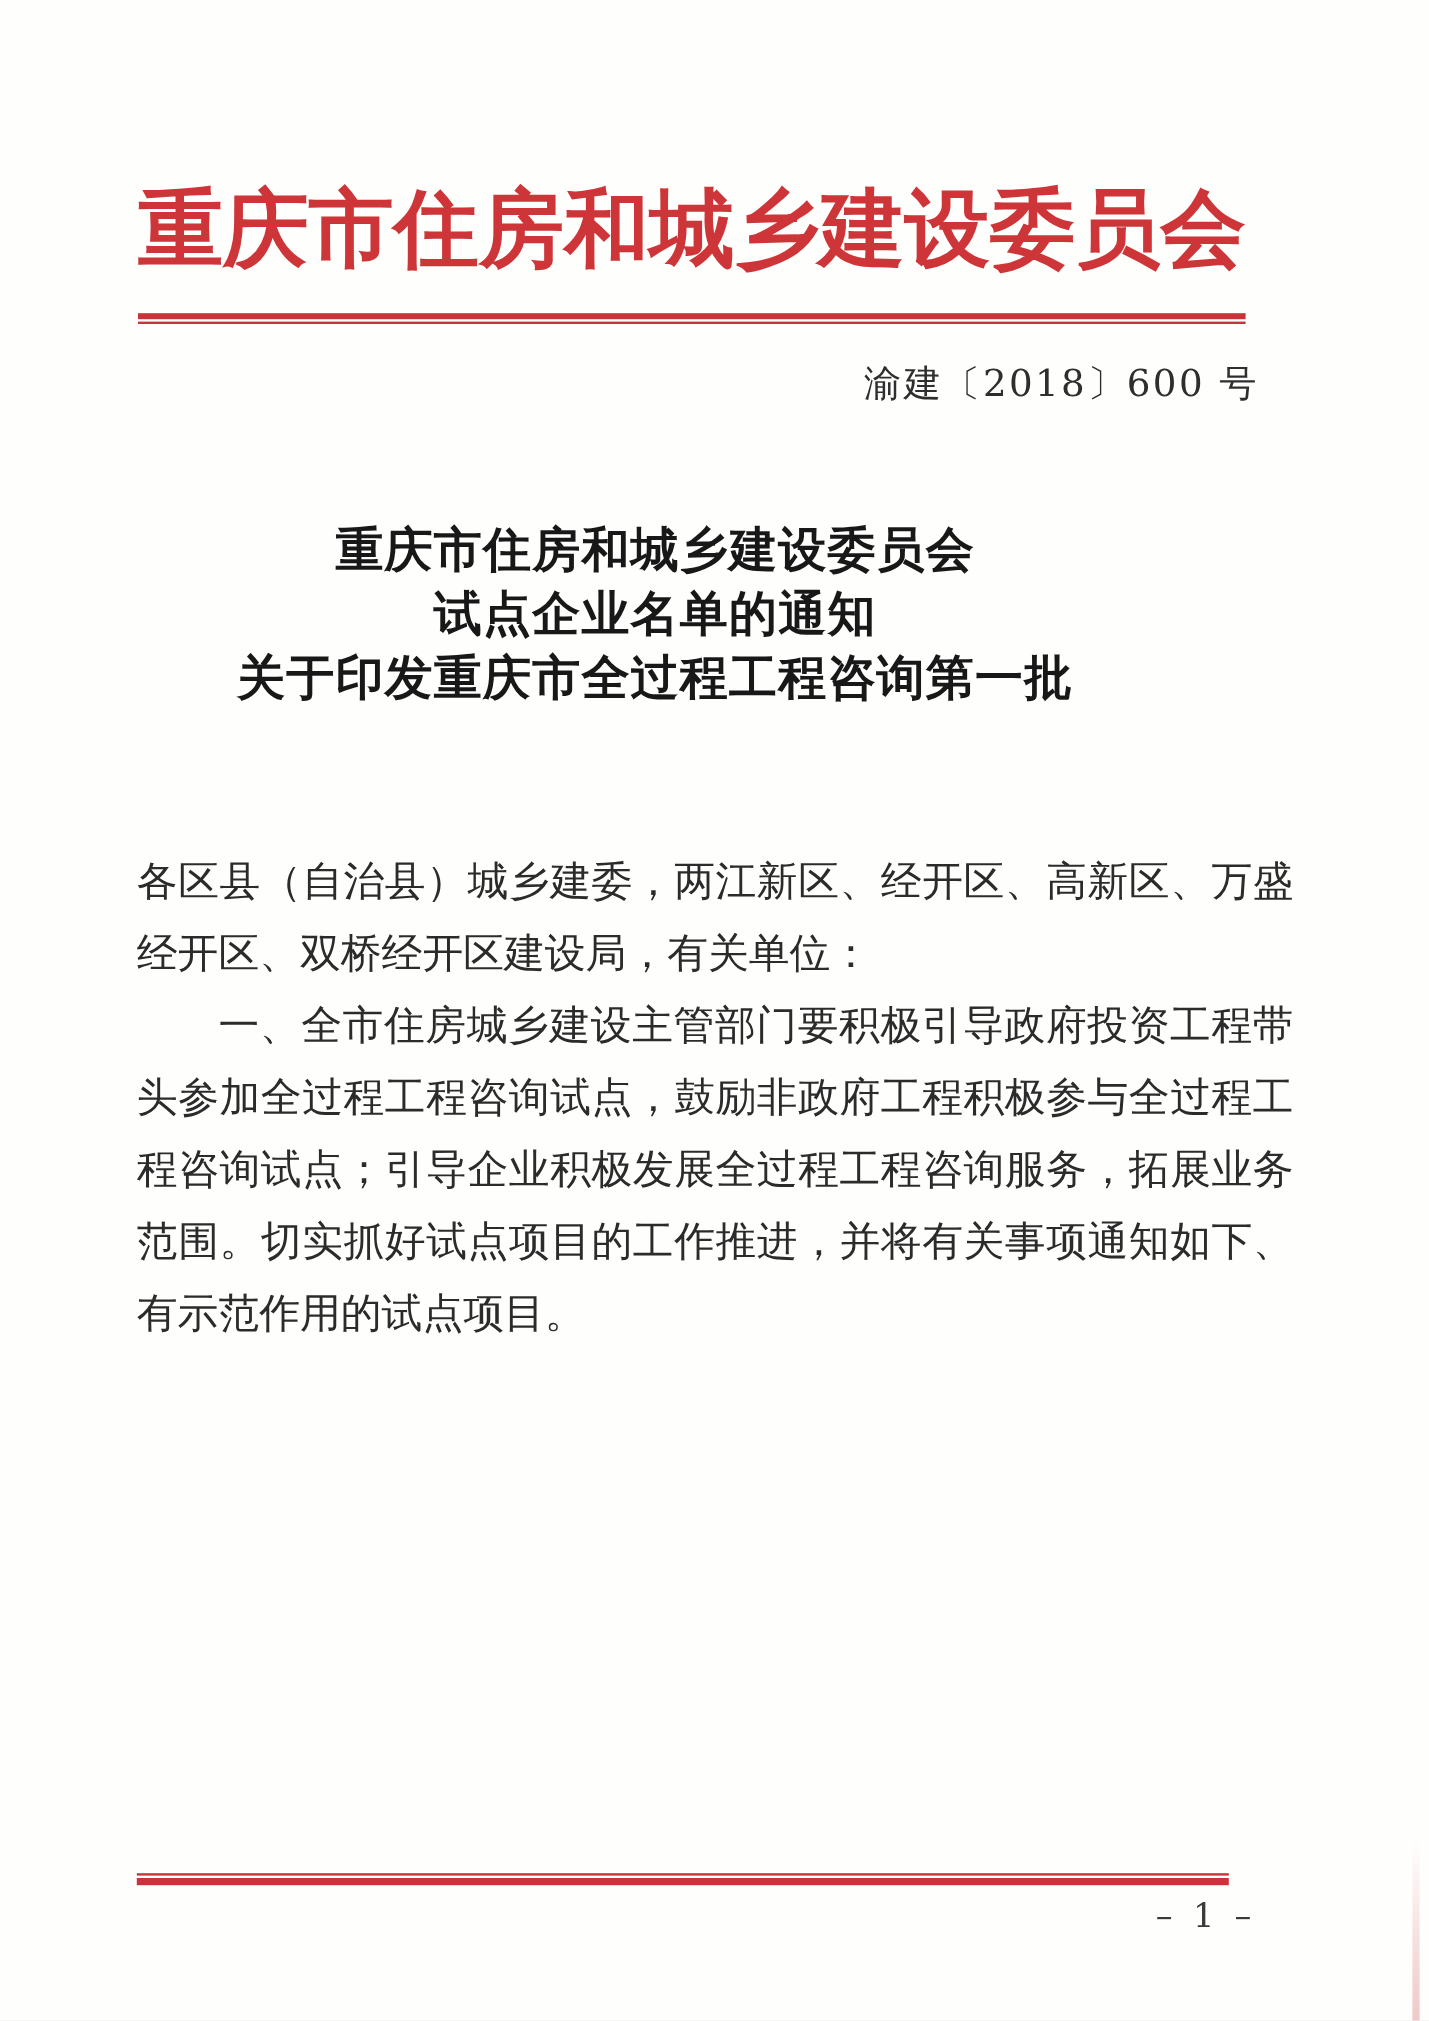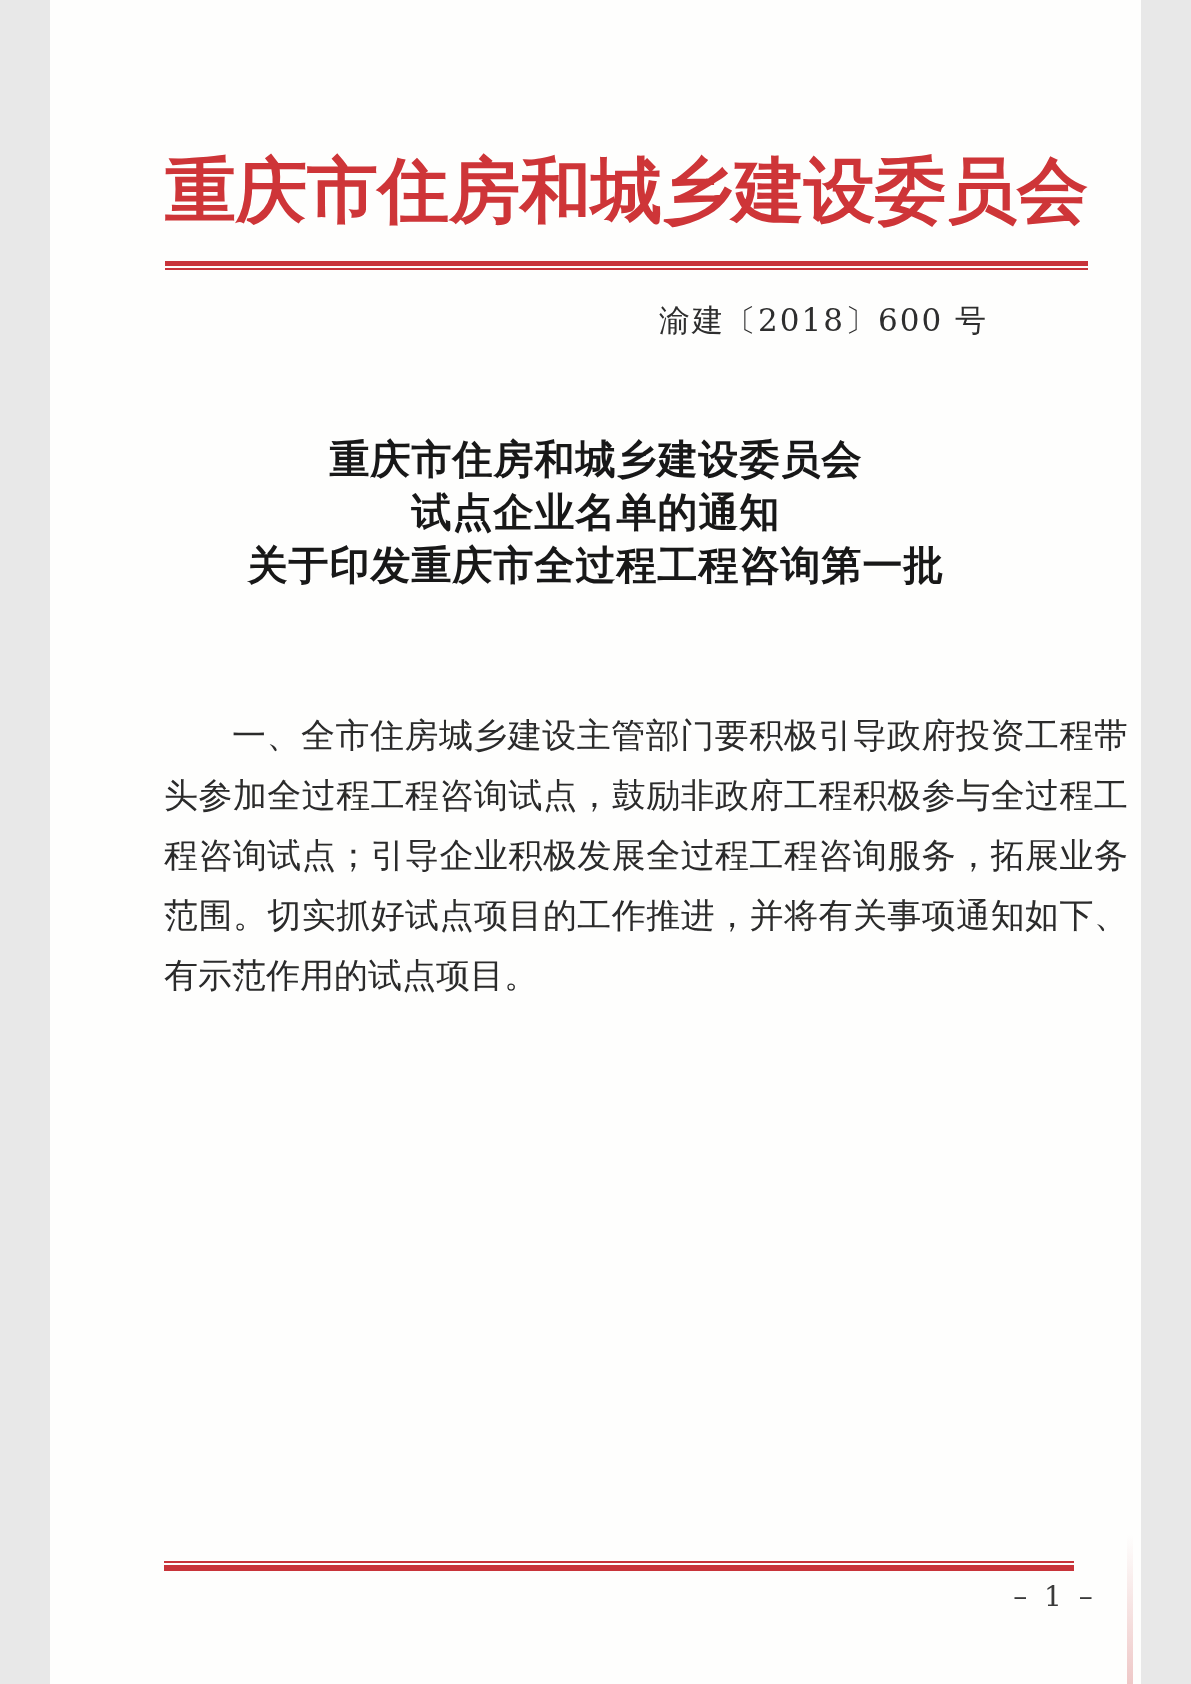--- a/index.html
+++ b/index.html
@@ -4,41 +4,41 @@
 <style>
   :root{
     --header-red:#ce3538;
     --rule-red:#c8343a;
     --title-black:#181818;
     --body-ink:#2b2b2b;
   }
   html,body{margin:0;padding:0;background:#e8e8e8;}
   .page{
     position:relative;
-    width:1091px;height:1684px;
+    width:1191px;height:1684px;
     margin:0 auto;
     background:#fefefd;
     overflow:hidden;
     font-family:"DejaVu Serif","Liberation Serif",serif;
   }
   
   .agency{
     position:absolute;left:115px;top:140px;width:862px;
     margin:0;text-align:center;
     font-size:71px;line-height:100px;font-weight:700;
     color:var(--header-red);
     letter-spacing:0px;
     white-space:nowrap;
   }
   .header-rule{position:absolute;left:115px;top:261px;width:923px;}
   .header-rule .thick{height:5px;background:var(--rule-red);}
   .header-rule .gap{height:2px;}
   .header-rule .thin{height:2px;background:var(--rule-red);}
   .doc-number{
-    position:absolute;top:298px;right:153px;
+    position:absolute;top:298px;right:142px;
     font-size:31px;line-height:44px;color:#2e2e2e;
     letter-spacing:2px;white-space:nowrap;
   }
   
   .title-block{
     position:absolute;left:115px;top:432px;width:862px;
     text-align:center;color:var(--title-black);
     font-weight:700;font-size:40px;line-height:53px;
     letter-spacing:1px;
   }
@@ -81,20 +81,21 @@
 
   <div class="doc-number">渝建〔2018〕600 号</div>
 
   <div class="title-block">
     <div>重庆市住房和城乡建设委员会</div>
     <div>试点企业名单的通知</div>
     <div>关于印发重庆市全过程工程咨询第一批</div>
   </div>
 
   <div class="body-text">
+    <p class="salutation">各区县（自治县）城乡建委，两江新区、经开区、高新区、万盛经开区、双桥经开区建设局，有关单位：</p>
     <p class="para">一、全市住房城乡建设主管部门要积极引导政府投资工程带头参加全过程工程咨询试点，鼓励非政府工程积极参与全过程工程咨询试点；引导企业积极发展全过程工程咨询服务，拓展业务范围。切实抓好试点项目的工作推进，并将有关事项通知如下、有示范作用的试点项目。</p>
   </div>
 
   <div class="footer-rule">
     <div class="thin"></div>
     <div class="gap"></div>
     <div class="thick"></div>
   </div>
 
   <div class="page-number">– 1 –</div>

